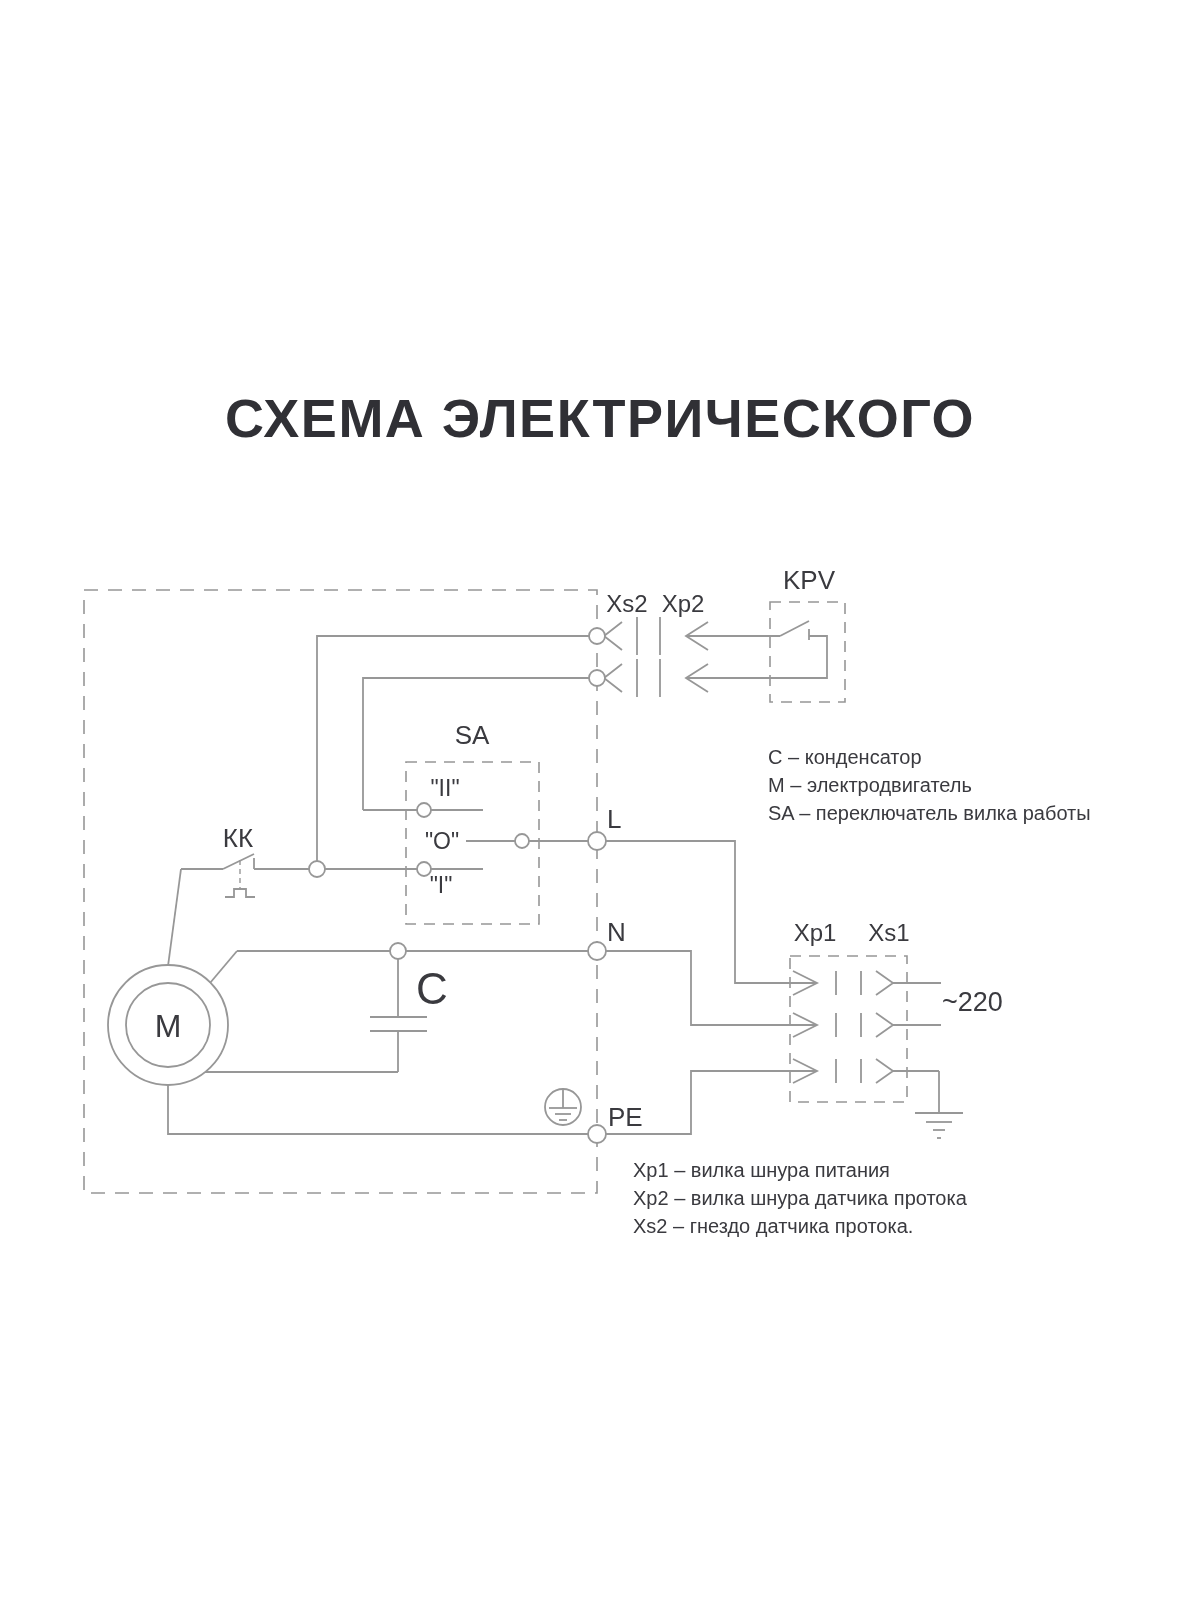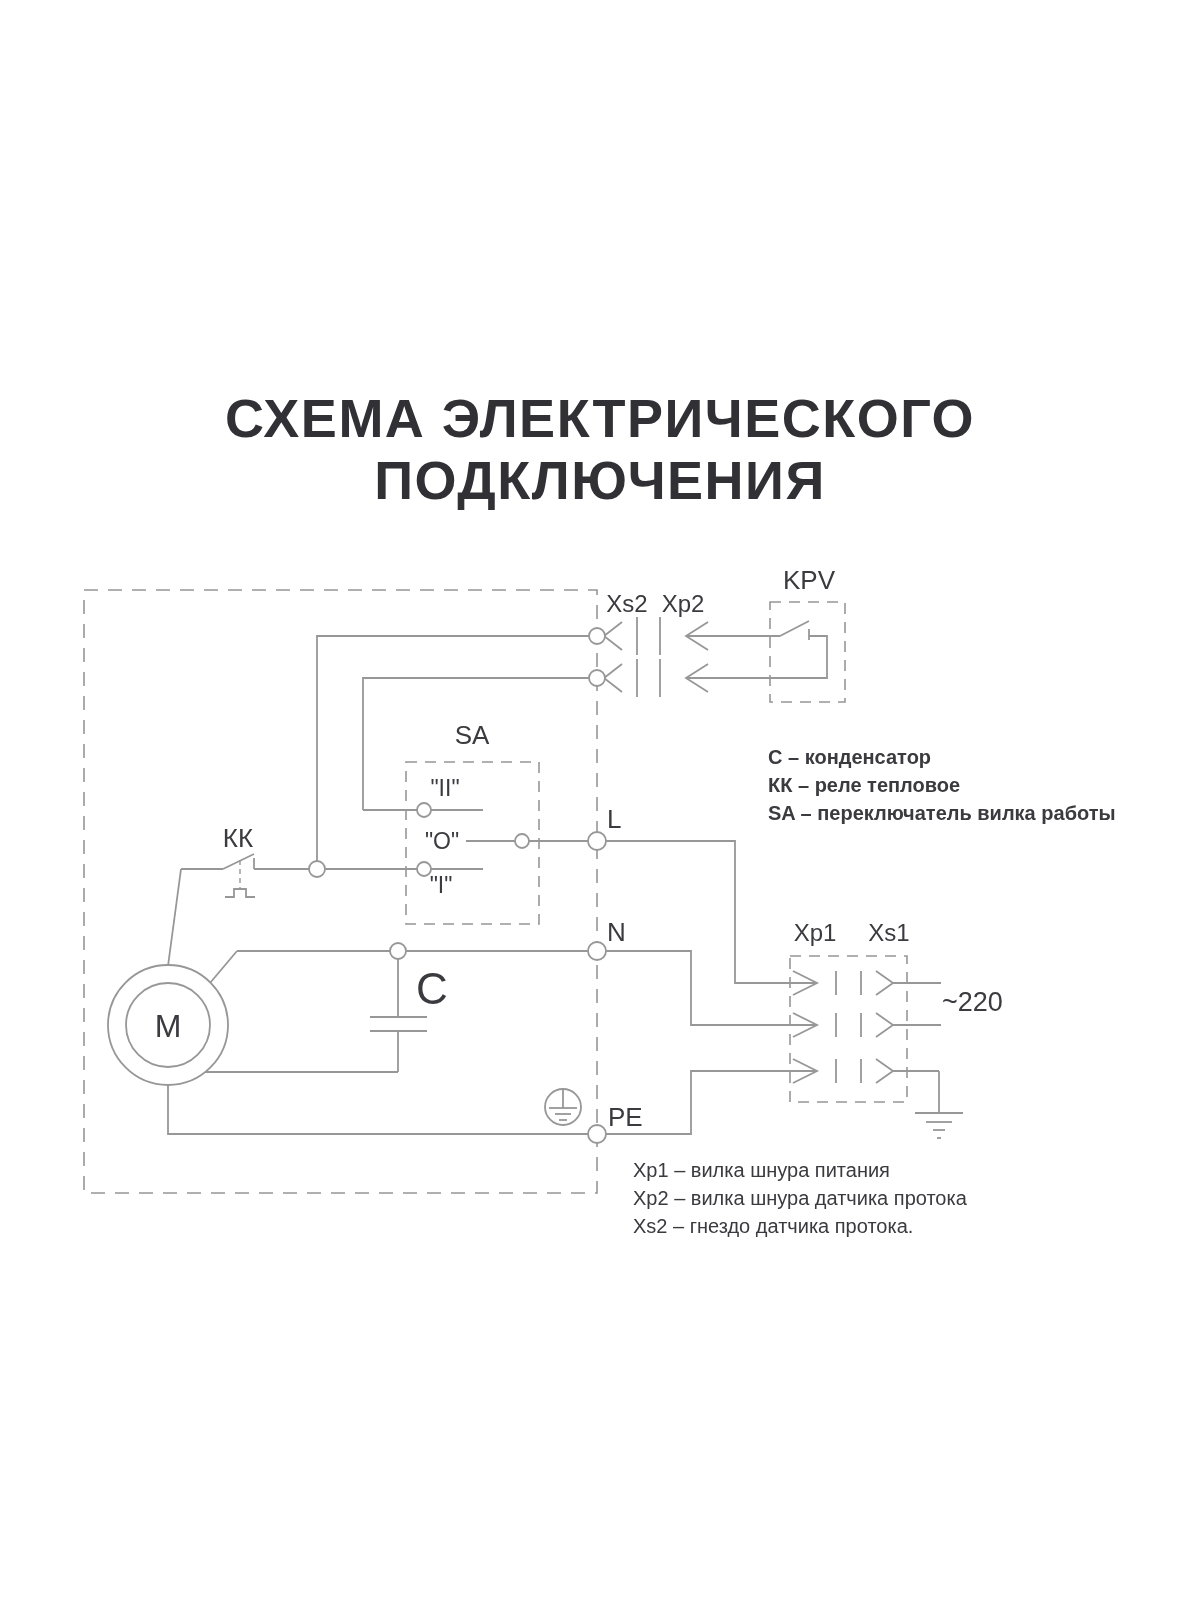--- a/index.html
+++ b/index.html
@@ -37,31 +37,30 @@
   .lbl.s27{font-size:27px;}
   .lbl.s32{font-size:32px;}
   .lbl.s44{font-size:44px;font-weight:400;}
   .mid{text-anchor:middle;}
   .legend{
     position:absolute;
     color:var(--text);
     font-size:20px;line-height:28px;
     white-space:nowrap;
   }
-  .legend-top{left:768px;top:743px;font-weight:bold;}
+  .legend-top{left:768px;top:743px;}
   .legend-bottom{left:633px;top:1156px;}
 </style>
 </head>
 <body>
 
 <div class="page">
 
   <div class="title">
     <div>СХЕМА ЭЛЕКТРИЧЕСКОГО</div>
-    <div>ПОДКЛЮЧЕНИЯ</div>
   </div>
 
   <svg class="diagram" width="1200" height="1600" viewBox="0 0 1200 1600" xmlns="http://www.w3.org/2000/svg">
 
     <g>
       <rect class="dash" x="84" y="590" width="513" height="603"></rect>
     </g>
     <g>
       <rect class="dash2" x="770" y="602" width="75" height="100"></rect>
     </g>
@@ -191,21 +190,21 @@
       <text class="lbl mid s32" x="168" y="1037">M</text>
       <text class="lbl mid s44" x="432" y="1004">C</text>
       <text class="lbl mid" x="815" y="941">Xp1</text>
       <text class="lbl mid" x="889" y="941">Xs1</text>
       <text class="lbl s27" x="942" y="1011">~220</text>
     </g>
   </svg>
 
   <div class="legend legend-top">
     <div>С – конденсатор</div>
-    <div>КК – реле тепловое</div>
+    <div>М – электродвигатель</div>
     <div>SA – переключатель вилка работы</div>
   </div>
 
   <div class="legend legend-bottom">
     <div>Xp1 – вилка шнура питания</div>
     <div>Xp2 – вилка шнура датчика протока</div>
     <div>Xs2 – гнездо датчика протока.</div>
   </div>
 
 </div>

